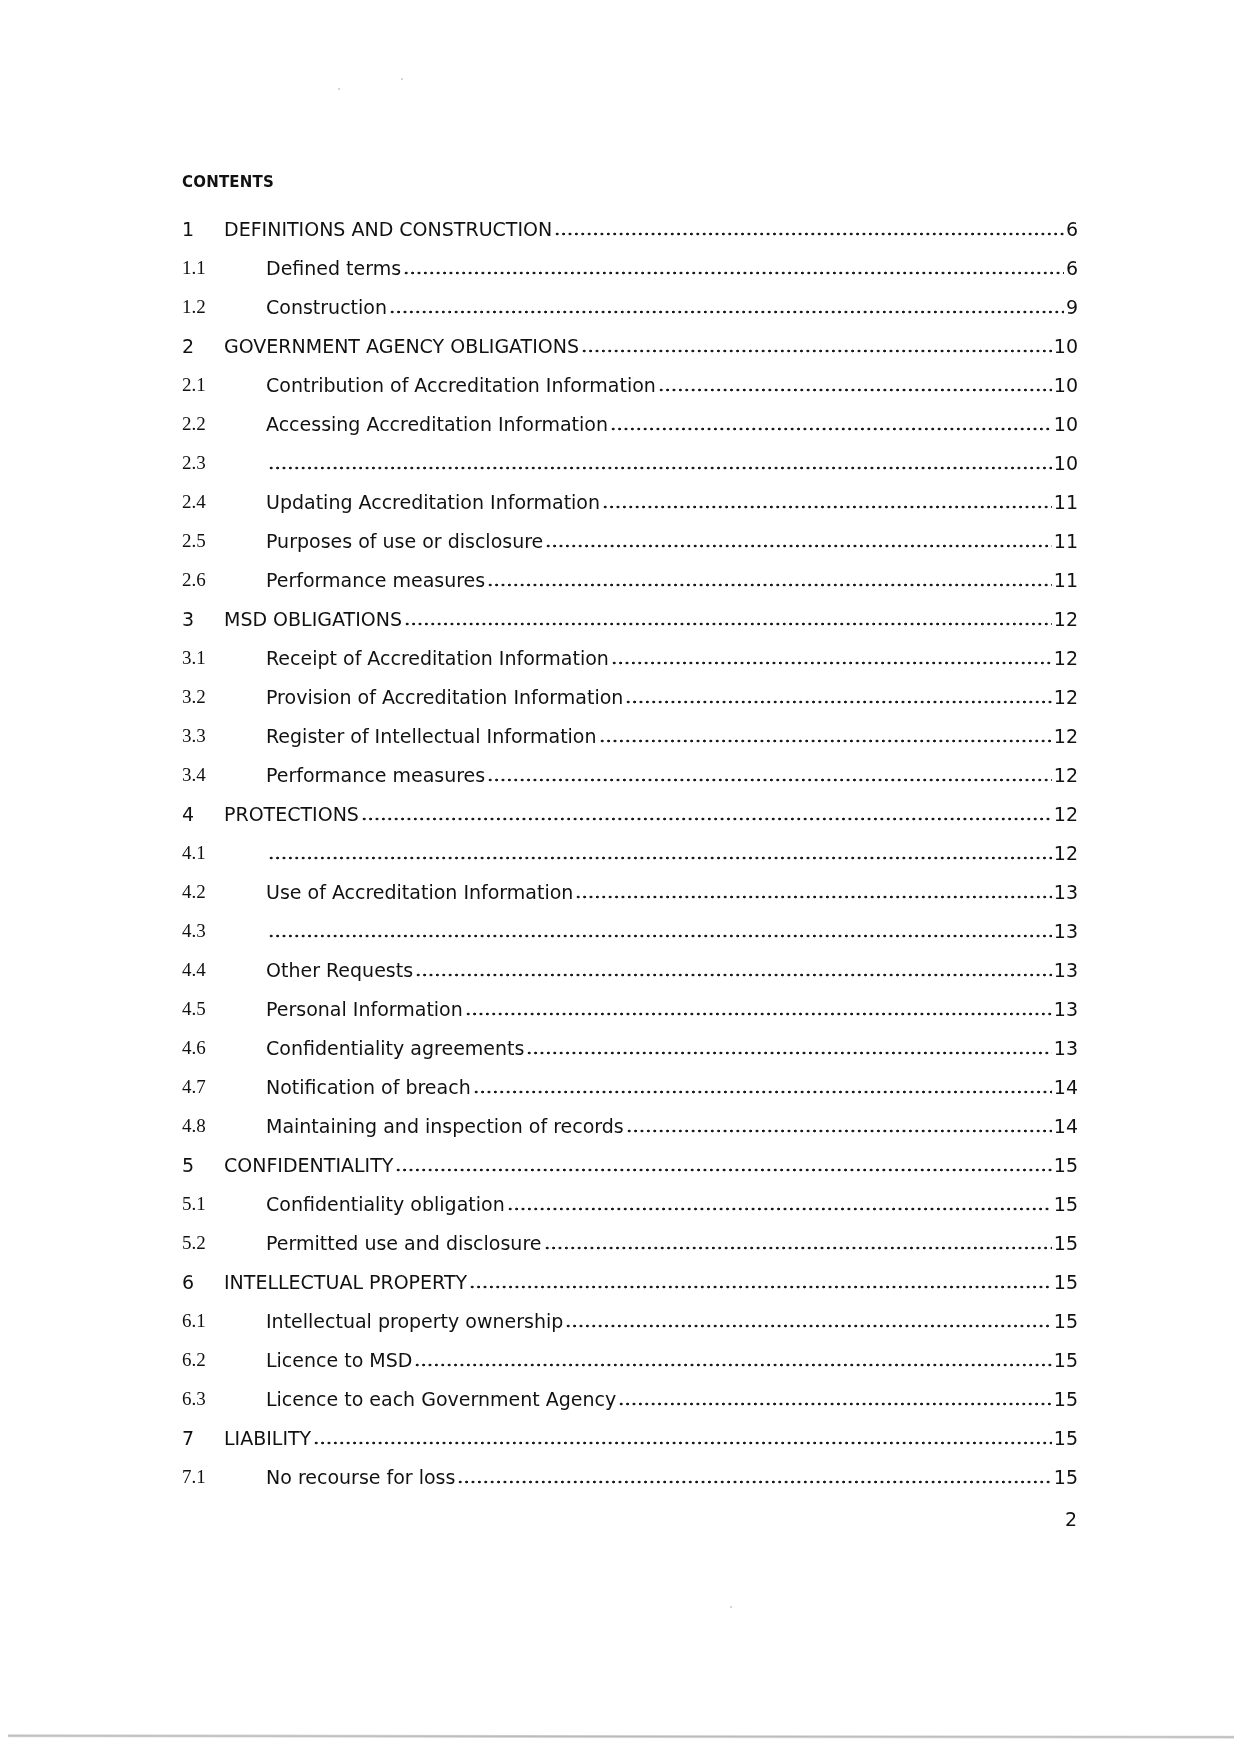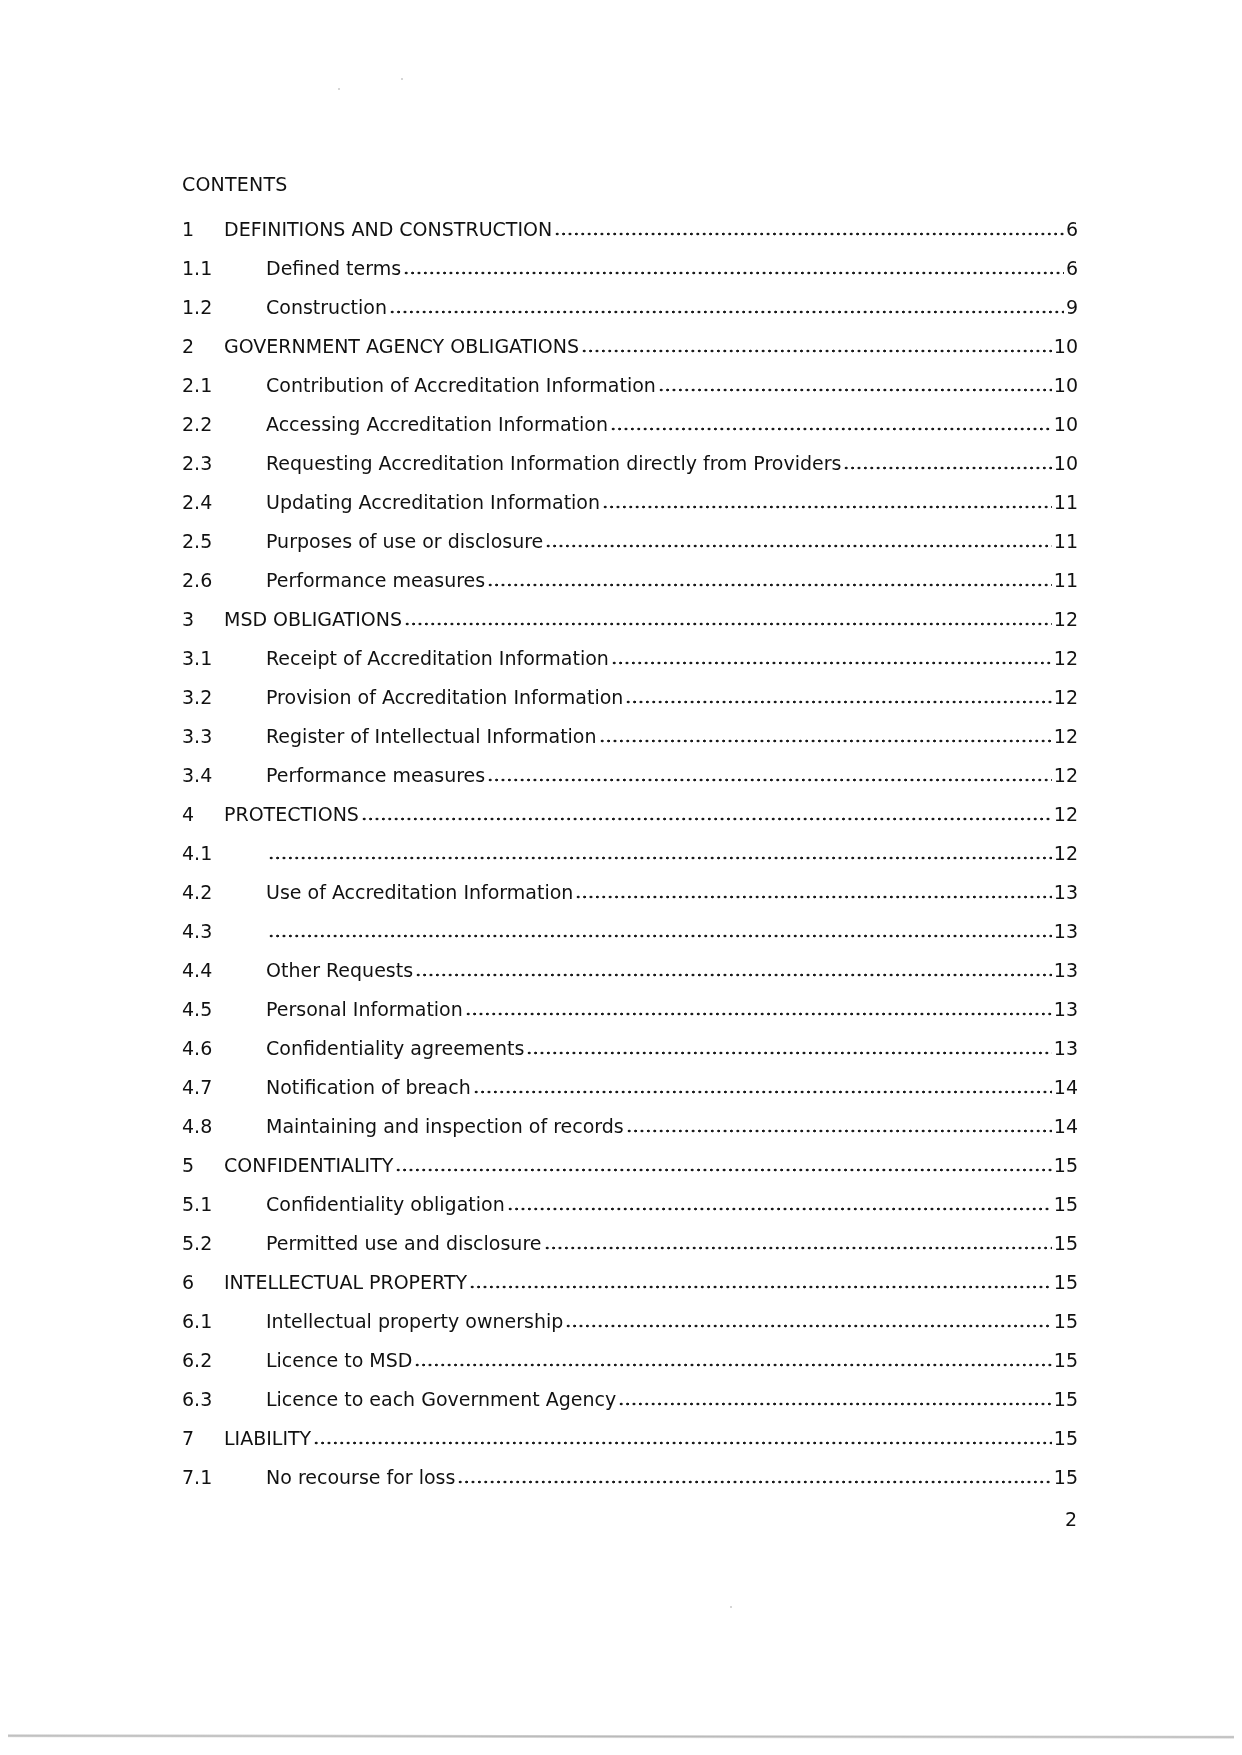--- a/index.html
+++ b/index.html
@@ -7,30 +7,30 @@
     width: 1242px; height: 1755px;
     background: #ffffff;
     position: relative;
     overflow: hidden;
     font-family: "DejaVu Sans", "Liberation Sans", sans-serif;
     color: #111111;
   }
   .page { position: absolute; left: 0; top: 0; width: 1242px; height: 1755px; }
   .heading {
     position: absolute; left: 182px; top: 173px;
-    font-weight: normal; font-size: 19px; letter-spacing: 0.2px;
+    font-weight: bold; font-size: 15px; letter-spacing: 0.2px;
   }
   .toc { position: absolute; left: 182px; top: 209px; width: 896px; }
   .row {
     height: 39px; display: flex; align-items: center;
     font-size: 19px; white-space: nowrap;
   }
   .num { flex: 0 0 auto; }
   .row.level1 .num { width: 42px; }
-  .row.level2 .num { width: 84px; }
+  .row.level2 .num { width: 84px; font-family: Liberation Serif, serif; }
   .title { flex: 0 0 auto; }
   .leader {
     flex: 1 1 auto; overflow: hidden; margin: 0 2px;
     height: 19px; position: relative; top: 2px;
     background-image: radial-gradient(circle, #1a1a1a 1.3px, transparent 1.6px);
     background-size: 6.4px 6px;
     background-position: 0 10px;
     background-repeat: repeat-x;
   }
   .page-ref { flex: 0 0 auto; text-align: right; }
@@ -82,21 +82,20 @@
         <span class="page-ref">10</span>
       </div>
       <div class="row level2">
         <span class="num">2.2</span>
         <span class="title">Accessing Accreditation Information</span>
         <span class="leader"></span>
         <span class="page-ref">10</span>
       </div>
       <div class="row level2">
         <span class="num">2.3</span>
-        <span class="title">Requesting Accreditation Information directly from Providers</span>
         <span class="leader"></span>
         <span class="page-ref">10</span>
       </div>
       <div class="row level2">
         <span class="num">2.4</span>
         <span class="title">Updating Accreditation Information</span>
         <span class="leader"></span>
         <span class="page-ref">11</span>
       </div>
       <div class="row level2">

